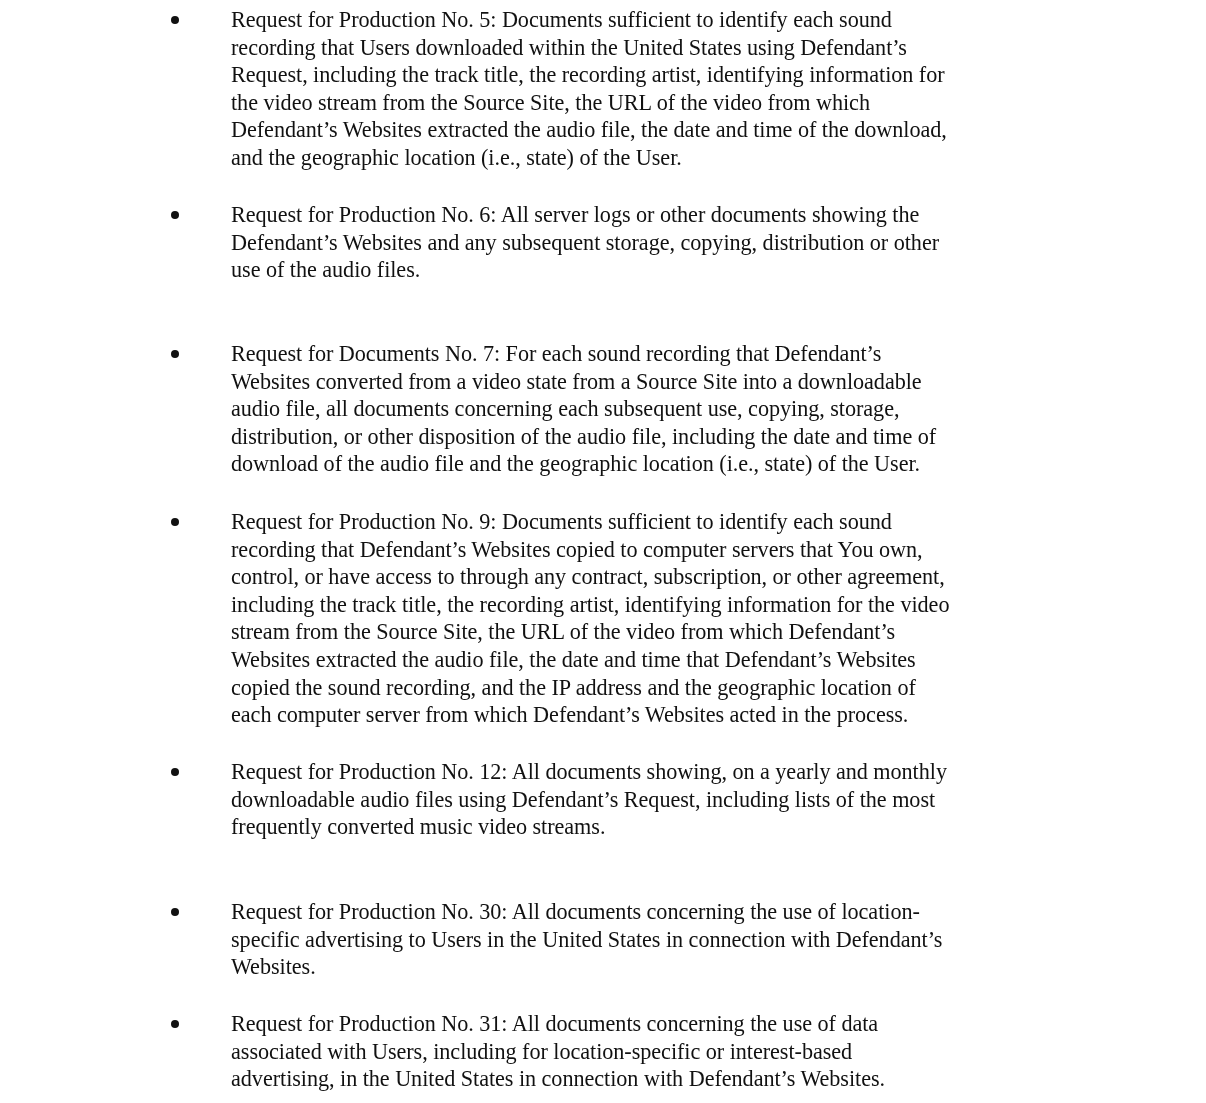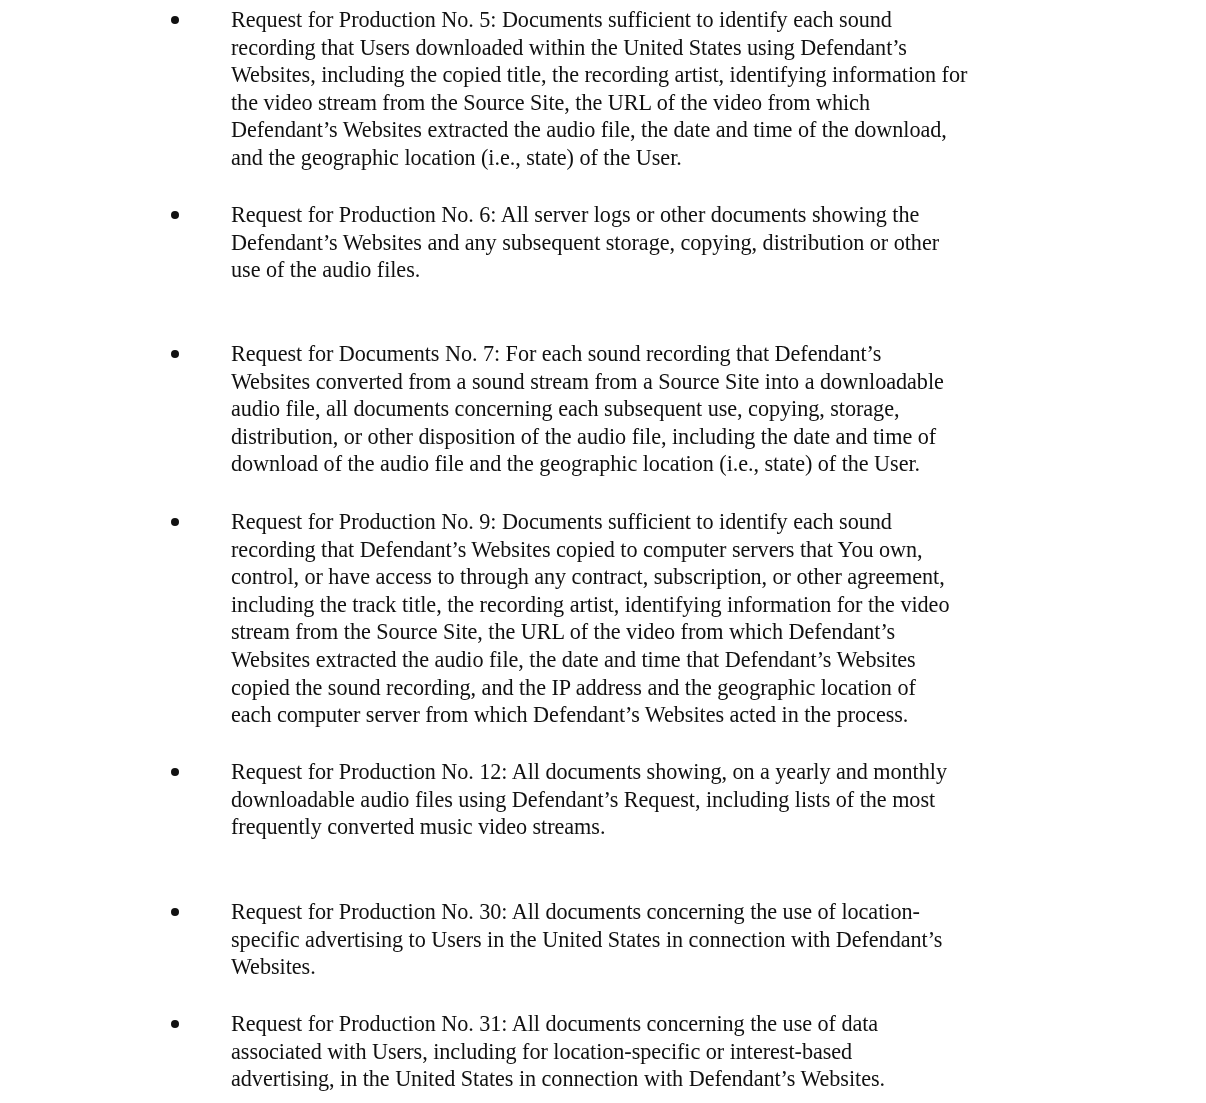--- a/index.html
+++ b/index.html
@@ -57,21 +57,21 @@
 
 <div>
 
   <div class="item" style="top:6px;">
     <span class="bullet">
         <span class="bullet-dot"></span>
       </span>
     <div class="text">
       <span class="line">Request for Production No. 5: Documents sufficient to identify each sound</span>
       <span class="line">recording that Users downloaded within the United States using Defendant’s</span>
-      <span class="line">Websites, including the copied title, the recording artist, identifying information for</span>
+      <span class="line">Request, including the track title, the recording artist, identifying information for</span>
       <span class="line">the video stream from the Source Site, the URL of the video from which</span>
       <span class="line">Defendant’s Websites extracted the audio file, the date and time of the download,</span>
       <span class="line">and the geographic location (i.e., state) of the User.</span>
     </div>
   </div>
 
   <div class="item" style="top:201px;">
     <span class="bullet">
         <span class="bullet-dot"></span>
       </span>
@@ -81,21 +81,21 @@
       <span class="line">use of the audio files.</span>
     </div>
   </div>
 
   <div class="item" style="top:340px;">
     <span class="bullet">
         <span class="bullet-dot"></span>
       </span>
     <div class="text">
       <span class="line">Request for Documents No. 7: For each sound recording that Defendant’s</span>
-      <span class="line">Websites converted from a sound stream from a Source Site into a downloadable</span>
+      <span class="line">Websites converted from a video state from a Source Site into a downloadable</span>
       <span class="line">audio file, all documents concerning each subsequent use, copying, storage,</span>
       <span class="line">distribution, or other disposition of the audio file, including the date and time of</span>
       <span class="line">download of the audio file and the geographic location (i.e., state) of the User.</span>
     </div>
   </div>
 
   <div class="item" style="top:508px;">
     <span class="bullet">
         <span class="bullet-dot"></span>
       </span>

